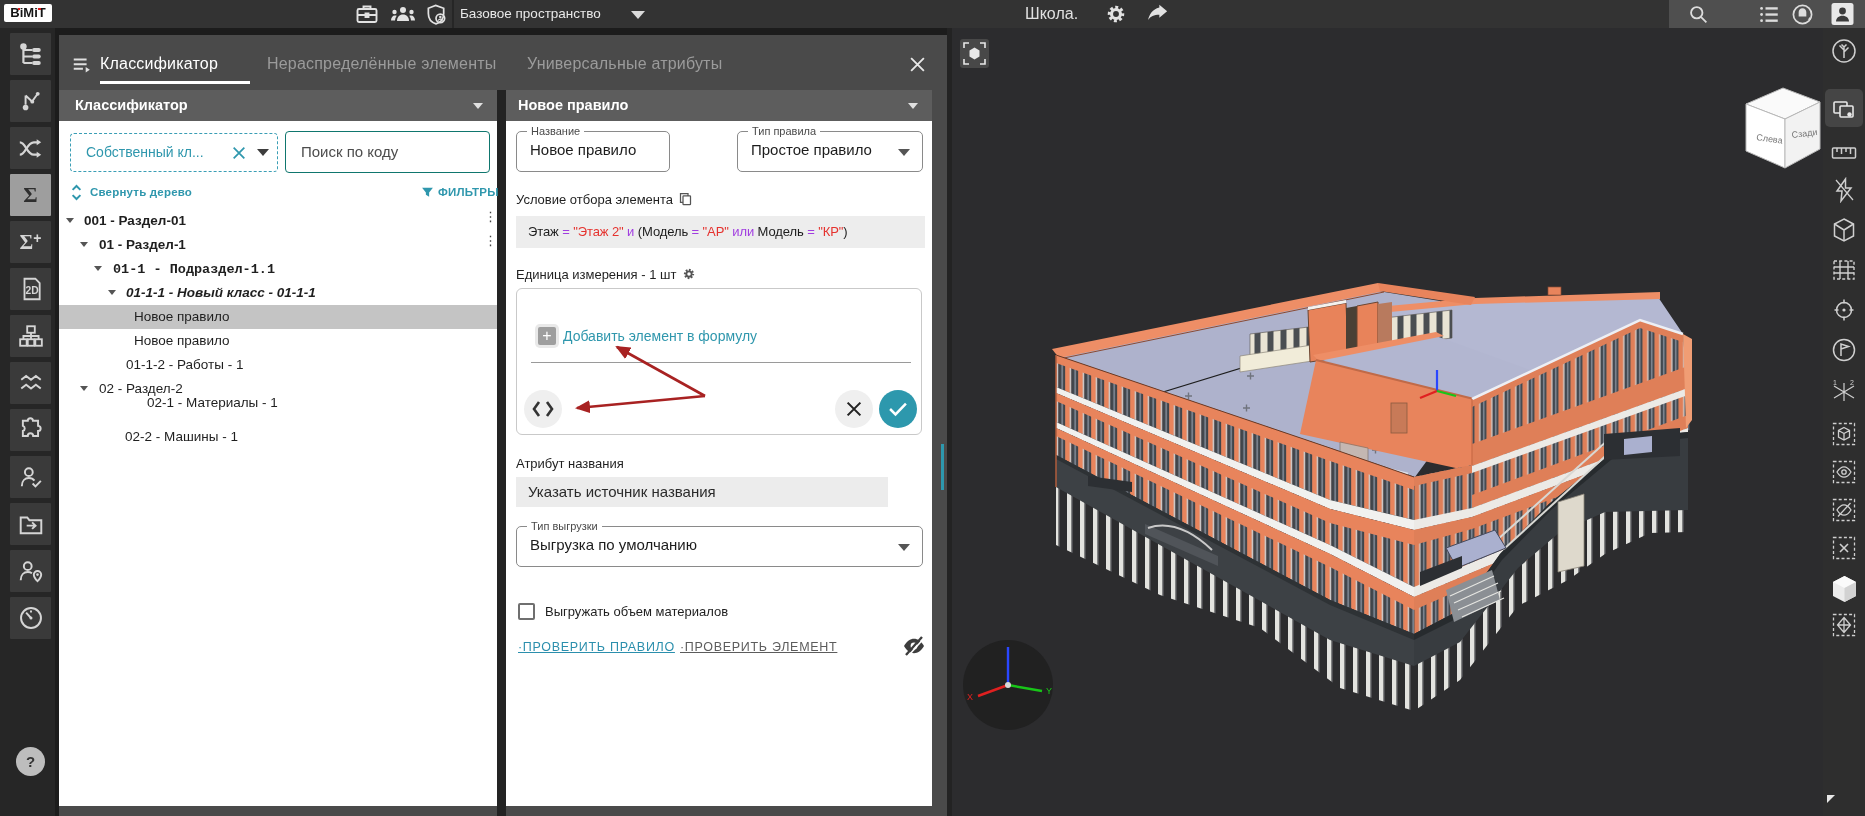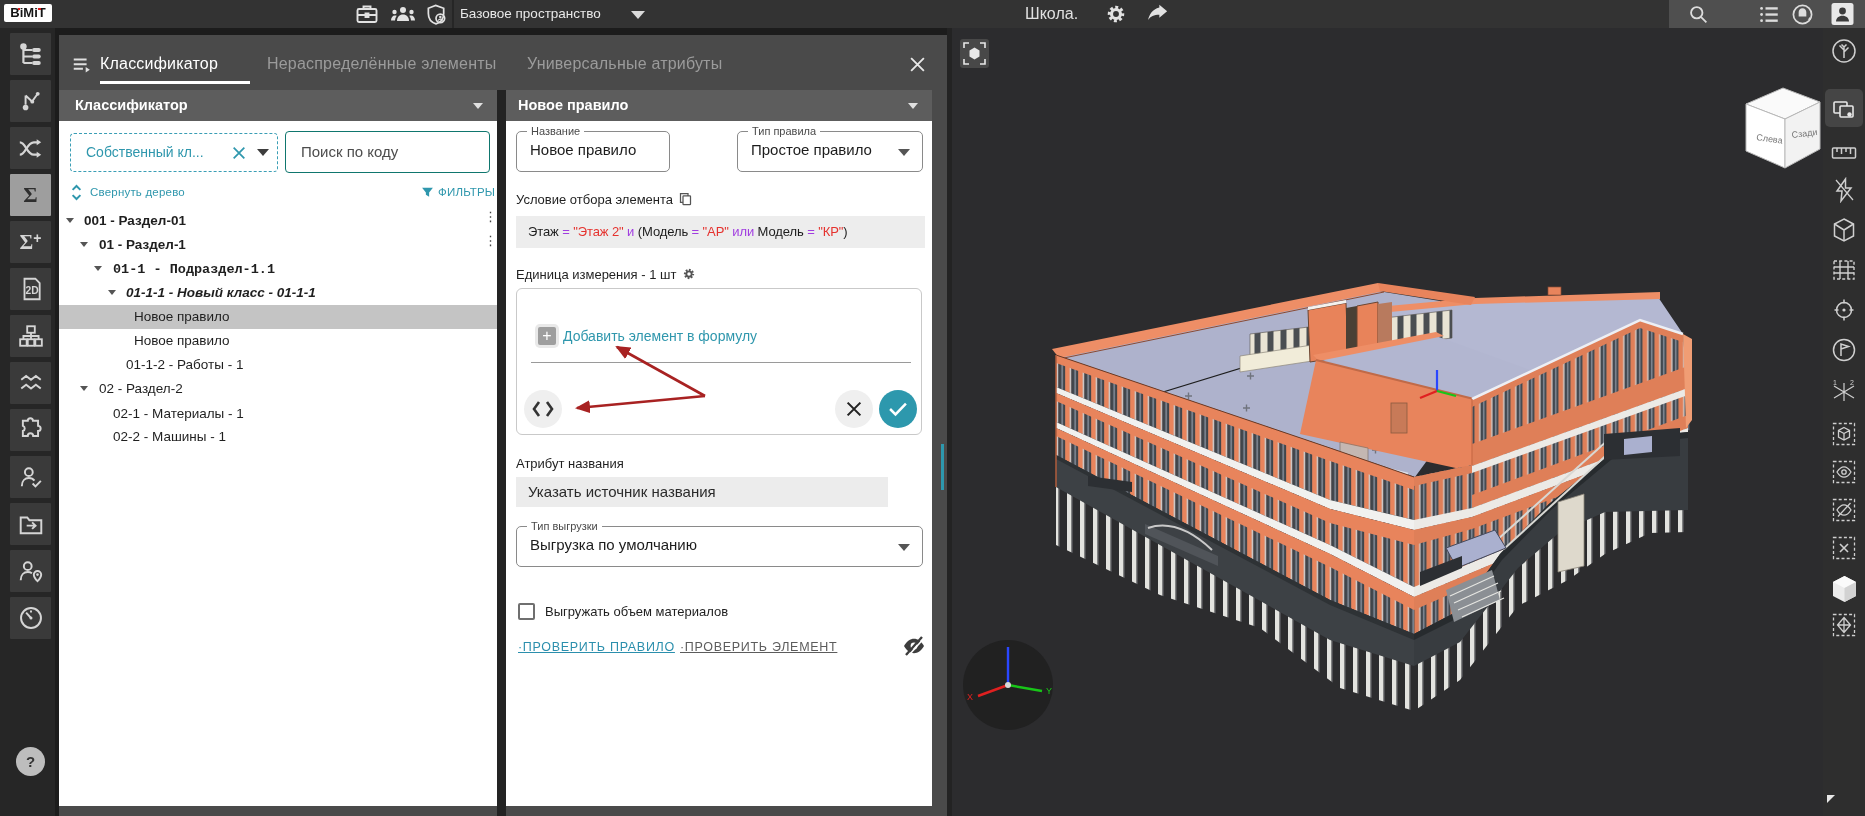--- a/index.html
+++ b/index.html
@@ -36,21 +36,21 @@
   .phead { position:absolute; left:0; top:0; right:0; height:31px; background:#5d5d5d; color:#fff;
      font-weight:bold; font-size:14.5px; line-height:31px; padding-left:16px; }
   .parrow { position:absolute; top:13px; width:0; height:0; border-left:5px solid transparent;
      border-right:5px solid transparent; border-top:6px solid #e0e0e0; }
 
   
   #chip { position:absolute; left:11px; top:43px; width:208px; height:39px; border:1px dashed #3a9eb5; border-radius:4px; }
   #chip .t { position:absolute; left:15px; top:10px; color:#2f97ad; font-size:14px; }
   #searchbox { position:absolute; left:226px; top:41px; width:205px; height:42px; background:#fff; border:1px solid #0f766e; border-radius:4px; }
   #searchbox .ph { position:absolute; left:15px; top:11px; color:#4d4d4d; font-size:15px; }
-  .teallink { color:#2f97ad; font-size:11.5px; font-weight:normal; letter-spacing:0.2px; }
+  .teallink { color:#2f97ad; font-size:11.5px; font-weight:bold; letter-spacing:0.2px; }
   .treerow { position:absolute; left:0; width:438px; height:24px; font-size:13.5px; color:#1f1f1f; line-height:24px; }
   .treerow b { font-weight:bold; }
   .tarr { position:absolute; top:9px; width:0; height:0; border-left:4.5px solid transparent; border-right:4.5px solid transparent; border-top:5.5px solid #555; }
   .dots3 { position:absolute; left:425px; top:4px; color:#444; font-size:13px; letter-spacing:0; line-height:8px; }
 
   
   .mat-input { position:absolute; border:1px solid #8a8a8a; border-radius:5px; background:#fff; }
   .mat-label { position:absolute; top:-7px; left:10px; background:#fff; padding:0 4px; font-size:11px; color:#4a4a4a; }
   .mat-val { position:absolute; left:13px; top:9px; font-size:15px; color:#1c1c1c; }
   .selarr { position:absolute; width:0; height:0; border-left:6px solid transparent; border-right:6px solid transparent; border-top:7px solid #555; }
@@ -291,22 +291,22 @@
     <div class="abs teallink" style="left:379px; top:96px;">ФИЛЬТРЫ</div>
 
     <div class="treerow" style="top:119px;"><div class="tarr" style="left:7px;"></div><b style="margin-left:25px;">001 - Раздел-01</b><div class="dots3">⋮</div></div>
     <div class="treerow" style="top:143px;"><div class="tarr" style="left:21px;"></div><b style="margin-left:40px;">01 - Раздел-1</b><div class="dots3">⋮</div></div>
     <div class="treerow" style="top:167px;"><div class="tarr" style="left:35px;"></div><b style="margin-left:54px;font-family:Liberation Mono, monospace;">01-1 - Подраздел-1.1</b></div>
     <div class="treerow" style="top:191px;"><div class="tarr" style="left:49px;"></div><b style="margin-left:67px;font-style:italic;">01-1-1 - Новый класс - 01-1-1</b></div>
     <div class="treerow" style="top:215px; background:#c4c4c4;"><span style="margin-left:75px;">Новое правило</span></div>
     <div class="treerow" style="top:239px;"><span style="margin-left:75px;">Новое правило</span></div>
     <div class="treerow" style="top:263px;"><span style="margin-left:67px;">01-1-2 - Работы - 1</span></div>
     <div class="treerow" style="top:287px;"><div class="tarr" style="left:21px;"></div><span style="margin-left:40px;">02 - Раздел-2</span></div>
-    <div class="treerow" style="top:312px;"><span style="margin-left:54px;">02-1 - Материалы - 1</span></div>
-    <div class="treerow" style="top:335px;"><span style="margin-left:54px;">02-2 - Машины - 1</span></div>
+    <div class="treerow" style="top:301px;padding-left:34px;"><span style="margin-left:54px;">02-1 - Материалы - 1</span></div>
+    <div class="treerow" style="top:335px;padding-left:12px;"><span style="margin-left:54px;">02-2 - Машины - 1</span></div>
   </div>
 
   <div id="panel2">
     <div class="phead" style="padding-left:12px;">Новое правило<div class="parrow" style="right:14px;"></div></div>
     <div class="mat-input" style="left:10px; top:41px; width:154px; height:41px;">
       <div class="mat-label">Название</div>
         <div class="mat-val">Новое правило</div>
     </div>
     <div class="mat-input" style="left:231px; top:41px; width:186px; height:41px;">
       <div class="mat-label">Тип правила</div>

